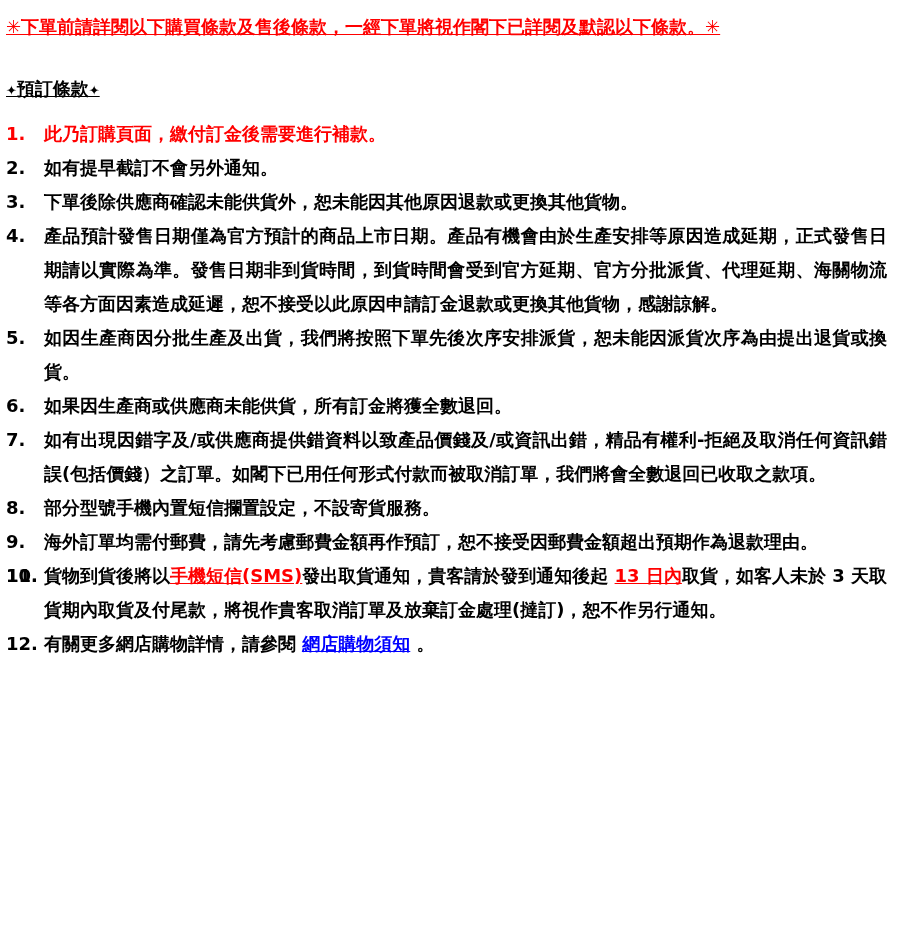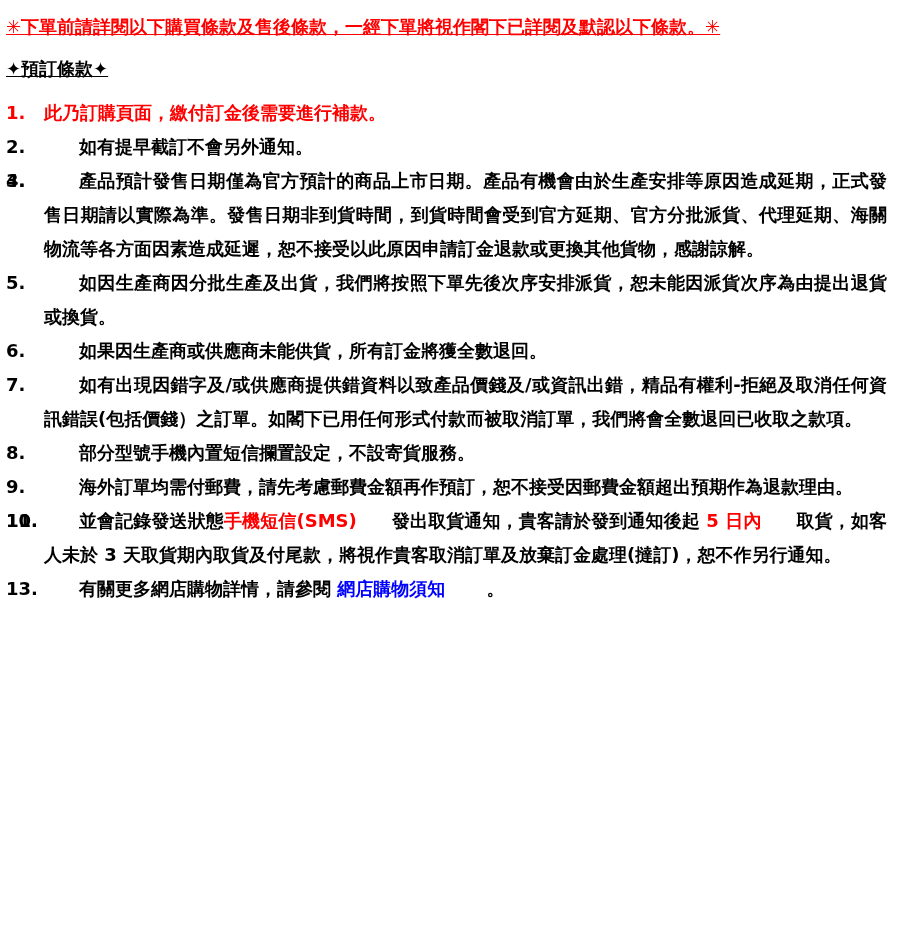--- a/index.html
+++ b/index.html
@@ -27,42 +27,43 @@
     line-height: 34px;
     background: var(--bg);
     border-radius: 28px;
   }
   .title {
     color: var(--red);
     text-decoration: underline;
   }
   .section-header {
     display: block;
-    margin-top: 8px;
+    margin-top: 29px;
     text-decoration: underline;
+    font-family: Liberation Mono, monospace;
   }
   .terms-list {
     margin-top: 10px;
   }
   .terms-item {
     position: relative;
     padding-left: 38px;
     text-align: justify;
     text-justify: inter-ideograph;
   }
   .terms-item .num {
     position: absolute;
     left: 0;
     top: 0;
     white-space: nowrap;
   }
-  .seg-normal { color: var(--text); margin-left: 35px; }
+  .seg-normal { color: var(--text); }
   .seg-red { color: var(--red); }
-  .seg-red-underline { color: var(--red); }
-  .seg-link { color: var(--link); cursor: pointer; }
+  .seg-red-underline { color: var(--red); text-decoration: underline; }
+  .seg-link { color: var(--link); text-decoration: underline; cursor: pointer; }
 </style>
 </head>
 <body>
 
 <div class="page">
   <div class="title">✳下單前請詳閱以下購買條款及售後條款，一經下單將視作閣下已詳閱及默認以下條款。✳</div>
 
   <div class="section-header">✦預訂條款✦</div>
 
   <div class="terms-list">
@@ -71,20 +72,21 @@
     <span class="text"><span class="seg-red">此乃訂購頁面，繳付訂金後需要進行補款。</span></span>
   </div>
 
   <div class="terms-item">
     <span class="num">2.</span>
     <span class="text"><span class="seg-normal">如有提早截訂不會另外通知。</span></span>
   </div>
 
   <div class="terms-item">
     <span class="num">3.</span>
+    <span class="text"><span class="seg-normal">下單後除供應商確認未能供貨外，恕未能因其他原因退款或更換其他貨物。</span></span>
   </div>
 
   <div class="terms-item">
     <span class="num">4.</span>
     <span class="text"><span class="seg-normal">產品預計發售日期僅為官方預計的商品上市日期。產品有機會由於生產安排等原因造成延期，正式發售日期請以實際為準。發售日期非到貨時間，到貨時間會受到官方延期、官方分批派貨、代理延期、海關物流等各方面因素造成延遲，恕不接受以此原因申請訂金退款或更換其他貨物，感謝諒解。</span></span>
   </div>
 
   <div class="terms-item">
     <span class="num">5.</span>
     <span class="text"><span class="seg-normal">如因生產商因分批生產及出貨，我們將按照下單先後次序安排派貨，恕未能因派貨次序為由提出退貨或換貨。</span></span>
@@ -109,22 +111,22 @@
     <span class="num">9.</span>
     <span class="text"><span class="seg-normal">海外訂單均需付郵費，請先考慮郵費金額再作預訂，恕不接受因郵費金額超出預期作為退款理由。</span></span>
   </div>
 
   <div class="terms-item">
     <span class="num">10.</span>
   </div>
 
   <div class="terms-item">
     <span class="num">11.</span>
-    <span class="text"><span class="seg-normal">並會記錄發送狀態</span><span class="seg-red-underline">手機短信(SMS)</span><span class="seg-normal">發出取貨通知，貴客請於發到通知後起 </span><span class="seg-red-underline">5 日內</span><span class="seg-normal">取貨，如客人未於 3 天取貨期內取貨及付尾款，將視作貴客取消訂單及放棄訂金處理(撻訂)，恕不作另行通知。</span></span>
+    <span class="text"><span class="seg-normal">貨物到貨後將以</span><span class="seg-red-underline">手機短信(SMS)</span><span class="seg-normal">發出取貨通知，貴客請於發到通知後起 </span><span class="seg-red-underline">13 日內</span><span class="seg-normal">取貨，如客人未於 3 天取貨期內取貨及付尾款，將視作貴客取消訂單及放棄訂金處理(撻訂)，恕不作另行通知。</span></span>
   </div>
 
 
   <div class="terms-item">
-    <span class="num">13.</span>
+    <span class="num">12.</span>
     <span class="text"><span class="seg-normal">有關更多網店購物詳情，請參閱 </span><span class="seg-link">網店購物須知</span><span class="seg-normal"> 。</span></span>
   </div>
 </div>
 </div>
 
 </body></html>

